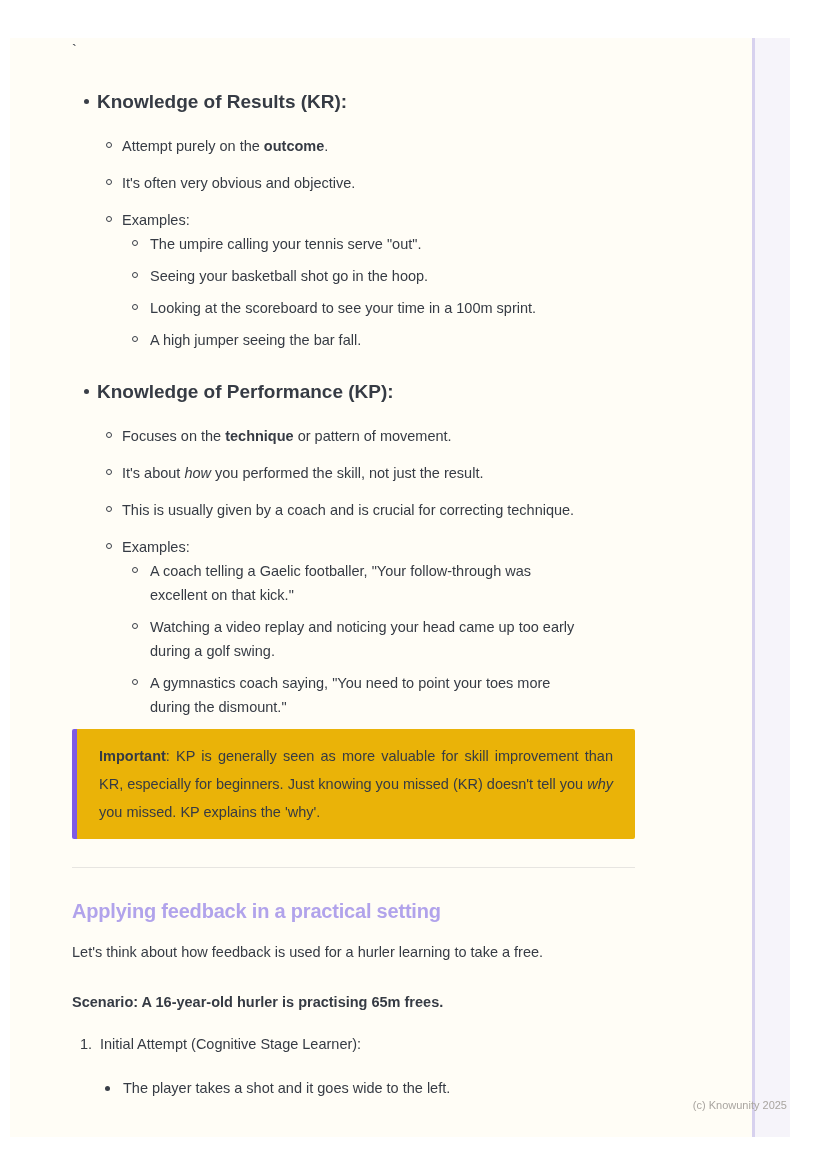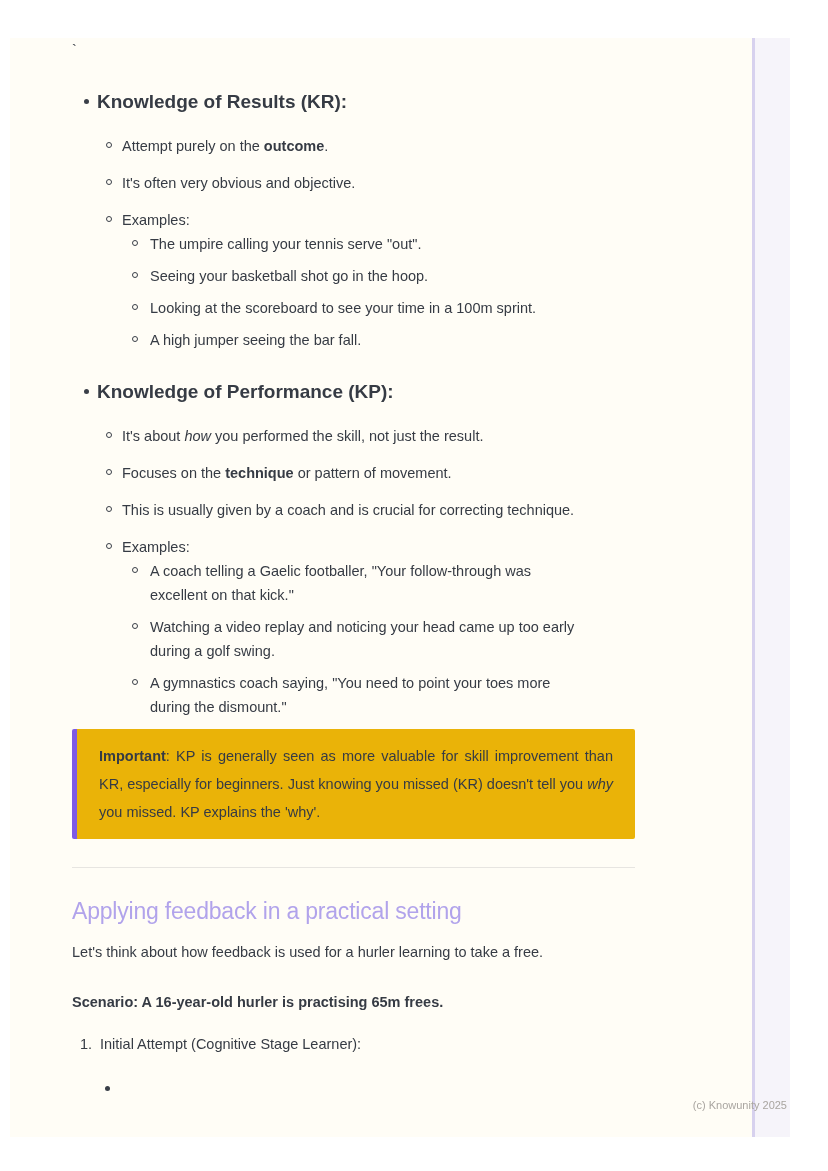--- a/index.html
+++ b/index.html
@@ -78,22 +78,22 @@
     text-align:justify;
   }
   .divider {
     width:563px; height:0;
     border:none;
     border-top:1px solid #E7E5E1;
     margin:28px 0 0 0;
   }
   .section-heading {
     margin:30px 0 0 0;
-    font-size:23px; line-height:26px;
-    font-weight:400;
+    font-size:20px; line-height:26px;
+    font-weight:700;
     letter-spacing:-0.2px;
     color:#B1A3EB;
   }
   .intro-paragraph { margin:16px 0 0 0; }
   .scenario-paragraph { margin:26px 0 0 0; font-weight:700; }
   .numbered-item {
     position:relative;
     margin:18px 0 0 0;
     padding-left:28px;
   }
@@ -156,24 +156,24 @@
         <span class="marker-ring"></span><span><span>A high jumper seeing the bar fall.</span></span>
       </li>
       </ul>
 
     <div class="l1-title">
       <span class="marker-disc"></span><span>Knowledge of Performance (KP):</span>
     </div>
     <ul class="l2">
 
     <li class="li2">
+        <span class="marker-ring"></span><span><span>Focuses on the </span><span class="b">technique</span><span> or pattern of movement.</span></span>
+      </li>
+        <li class="li2">
         <span class="marker-ring"></span><span><span>It's about </span><span class="i">how</span><span> you performed the skill, not just the result.</span></span>
-      </li>
-        <li class="li2">
-        <span class="marker-ring"></span><span><span>Focuses on the </span><span class="b">technique</span><span> or pattern of movement.</span></span>
       </li>
         <li class="li2">
         <span class="marker-ring"></span><span><span>This is usually given by a coach and is crucial for correcting technique.</span></span>
       </li>
       </ul>
     <div class="li2 examples-label">
       <span class="marker-ring"></span><span>Examples:</span>
     </div>
     <ul class="l3">
 
@@ -199,19 +199,19 @@
     <p class="intro-paragraph">Let's think about how feedback is used for a hurler learning to take a free.</p>
 
     <p class="scenario-paragraph">Scenario: A 16-year-old hurler is practising 65m frees.</p>
 
     <div class="numbered-item">
       <span class="num">1.</span><span class="num-title">Initial Attempt (Cognitive Stage Learner):</span>
     </div>
     <ul>
 
     <li class="nested-bullet">
-        <span class="marker-disc"></span>
+        <span class="marker-disc"></span><span><span>The player takes a shot and it goes wide to the left.</span></span>
       </li>
       </ul>
   </div>
 
   <div class="watermark">(c) Knowunity 2025</div>
 </div>
 
 </body></html>

